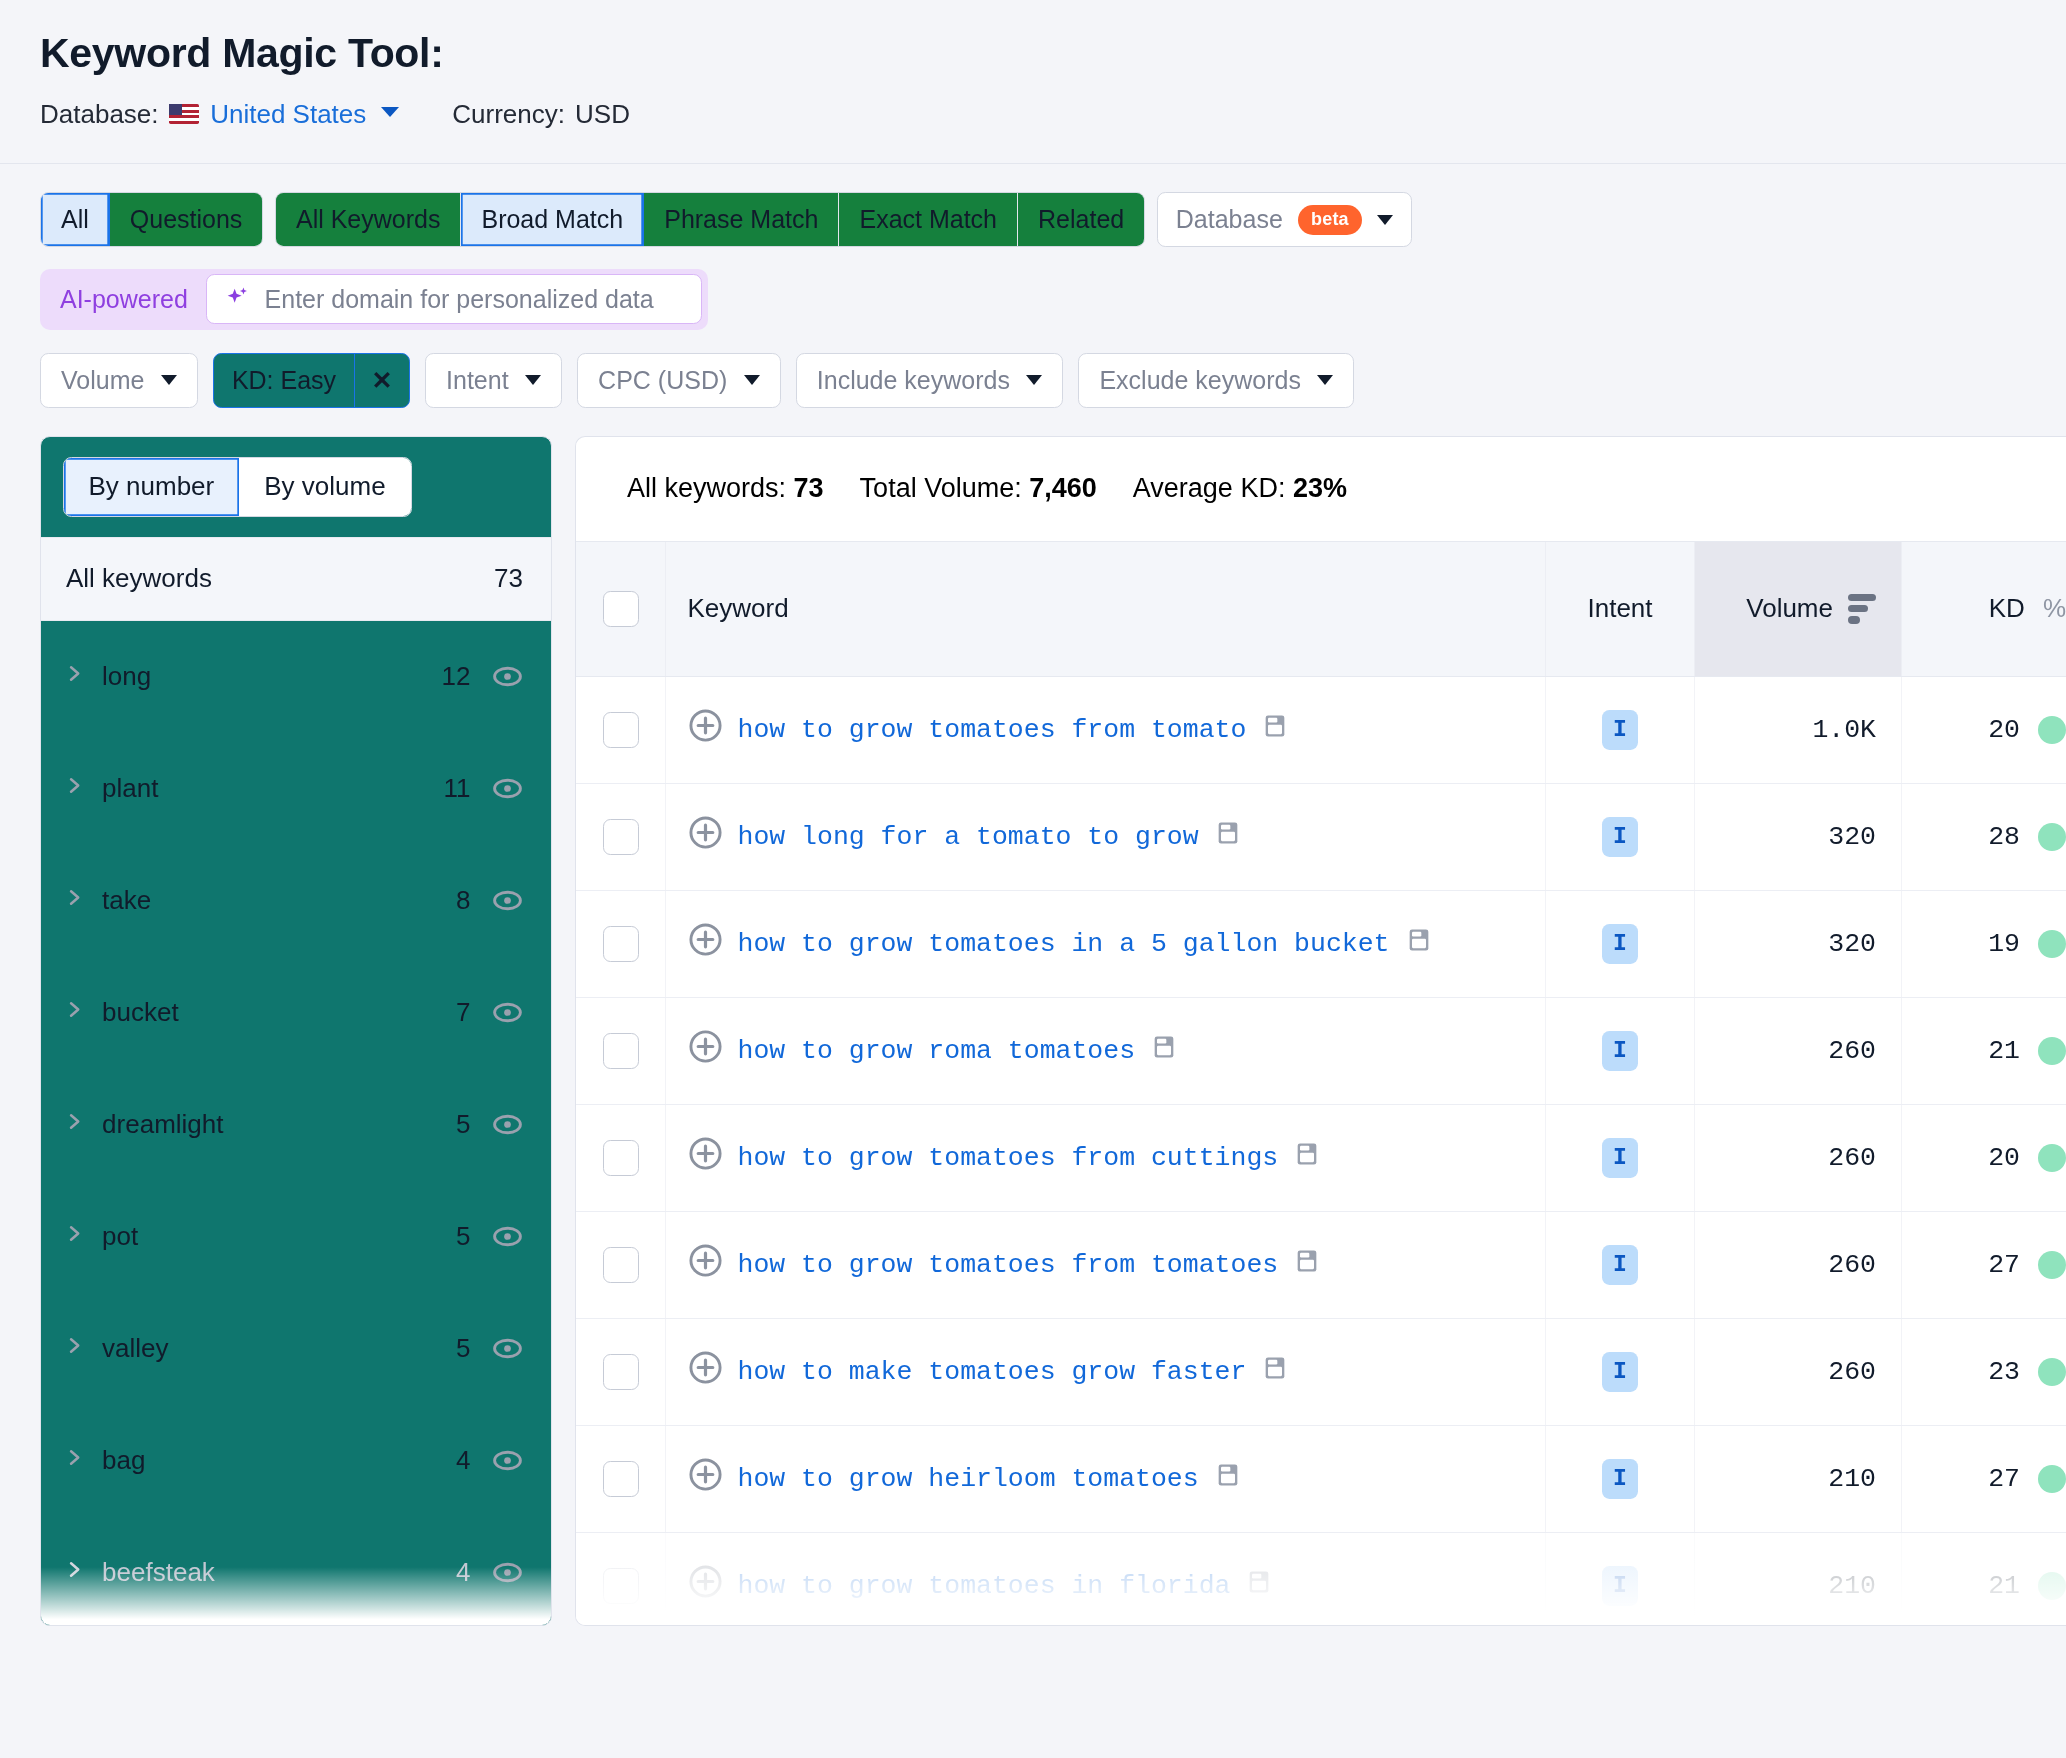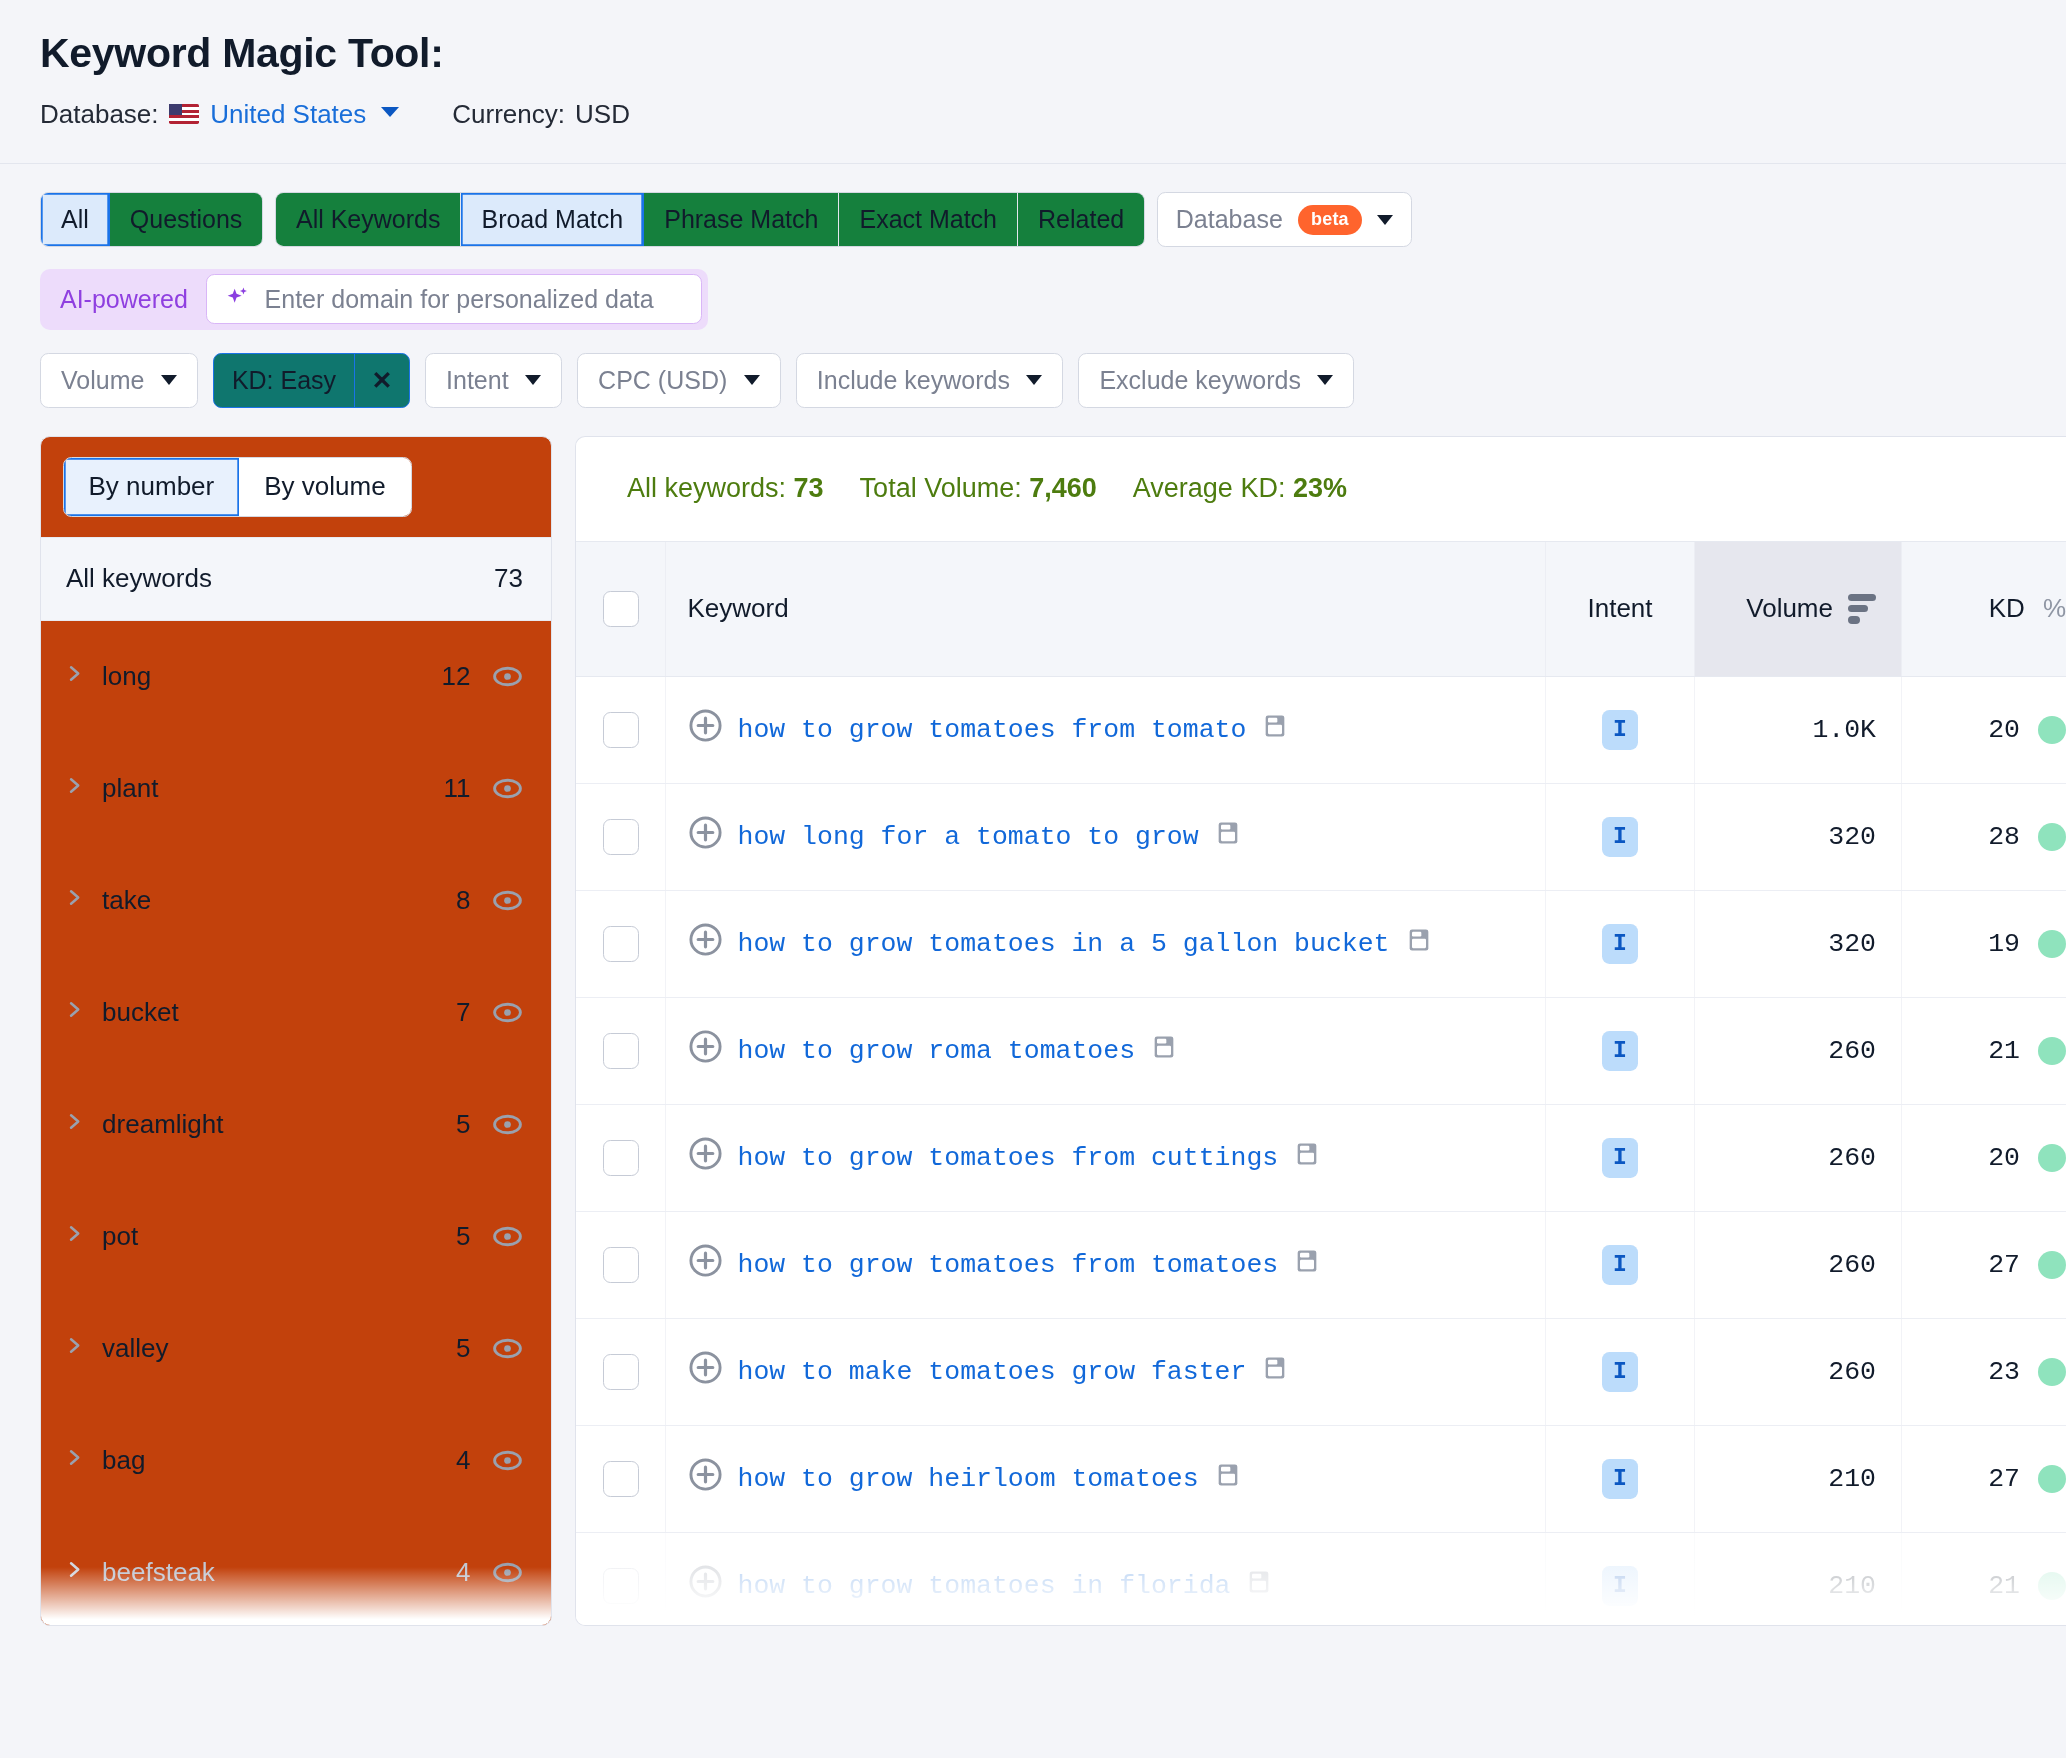--- a/index.html
+++ b/index.html
@@ -114,21 +114,21 @@
     border-top: 10px solid #111b2b;
   }
 
   
   .body-wrap {
     display: flex; gap: 0; padding: 28px 0 0 40px; align-items: flex-start;
   }
 
   
   .sidebar {
-    width: 512px; background: #c2410c;
+    width: 512px; background: #0f766e;
     border: 1.7px solid #e0e3ec; border-radius: 10px;
     overflow: hidden; height: 1190px;
   }
   .sb-toggle-wrap { padding: 20px 21.5px 20px; }
   .sb-seg {
     display: inline-flex; border: 1.7px solid #d4d8e2; border-radius: 8.3px;
     overflow: hidden; height: 60px;
   }
   .sb-seg .t {
     display: flex; align-items: center; padding: 0 25px;
@@ -162,21 +162,21 @@
     flex: 1 1 auto; margin-left: 23px; margin-right: 0;
     background: #fff; border: 1.7px solid #e0e3ec; border-radius: 10px;
     border-right: none; border-top-right-radius: 0; border-bottom-right-radius: 0;
     overflow: hidden; height: 1190px; position: relative;
   }
   .tp-summary {
     display: flex; align-items: center; gap: 36px;
     height: 104px; padding: 0 0 0 51px; font-size: 27px;
   }
   .tp-summary .s b { font-weight: 700; }
-  .tp-summary .s { color: #4d7c0f; }
+  .tp-summary .s { color: #000000; }
 
   .thead {
     display: flex; align-items: center; height: 136px;
     background: #f4f6fa; border-top: 1.7px solid #e6e9f0; border-bottom: 1.7px solid #e6e9f0;
     font-size: 26px; color: #111b2b;
   }
   .c-check { width: 89px; display: flex; justify-content: center; align-items: center; }
   .c-kw { flex: 1 1 auto; padding-left: 21.5px; border-left: 1.7px solid #eceef4; height: 100%; display: flex; align-items: center; }
   .c-intent { width: 149px; display: flex; justify-content: center; align-items: center; border-left: 1.7px solid #eceef4; height: 100%; }
   .c-vol { width: 207px; display: flex; justify-content: flex-end; align-items: center; gap: 15px; padding-right: 25px; border-left: 1.7px solid #eceef4; height: 100%; }

